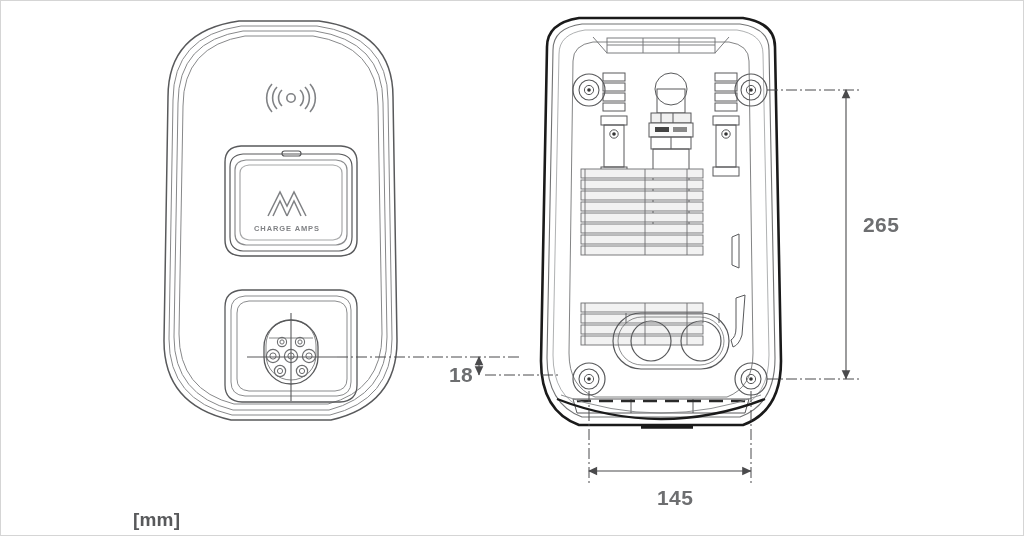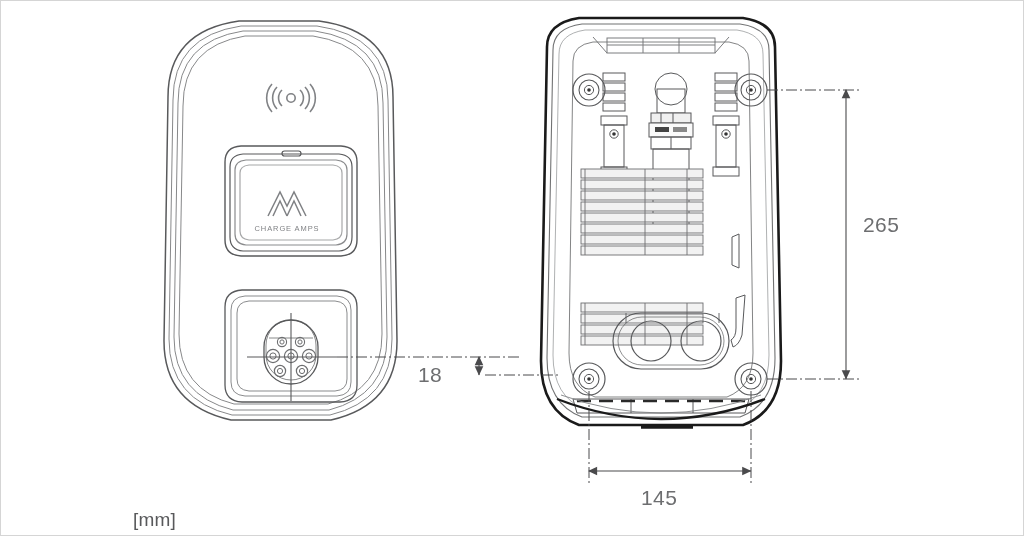--- a/index.html
+++ b/index.html
@@ -8,20 +8,21 @@
     background: #ffffff;
     font-family: "Liberation Sans", sans-serif;
   }
   #page {
     position: relative;
     width: 1024px;
     height: 536px;
     background: #ffffff;
     border: 1px solid #d5d5d5;
     overflow: hidden;
+    font-weight: bold;
   }
   #drawing { position: absolute; left: 0; top: 0; width: 1024px; height: 536px; }
   .note-block {
     position: absolute;
     left: 98px;
     top: 452px;
     font-size: 19px;
     color: #58595b;
     line-height: 1.42;
     letter-spacing: 0.2px;
@@ -29,22 +30,22 @@
   }
   .note-line { display: block; margin-left: 34px; }
   .dim-label {
     position: absolute;
     font-size: 21px;
     color: #6d6e70;
     letter-spacing: 0.4px;
     white-space: nowrap;
   }
   #dim-265 { left: 862px; top: 212px; }
-  #dim-145 { left: 640px; top: 485px; }
-  #dim-18  { left: 417px; top: 362px; }
+  #dim-145 { left: 656px; top: 485px; }
+  #dim-18  { left: 448px; top: 362px; }
 </style>
 </head>
 <body>
 
 <div id="page">
 
   <svg id="drawing" viewBox="0 0 1024 536">
     <defs>
       <marker id="arrEnd" markerWidth="9" markerHeight="9" refX="8" refY="4.5" orient="auto">
         <path d="M0,0.6 L8.4,4.5 L0,8.4 z" fill="#4a4a4c"></path>

